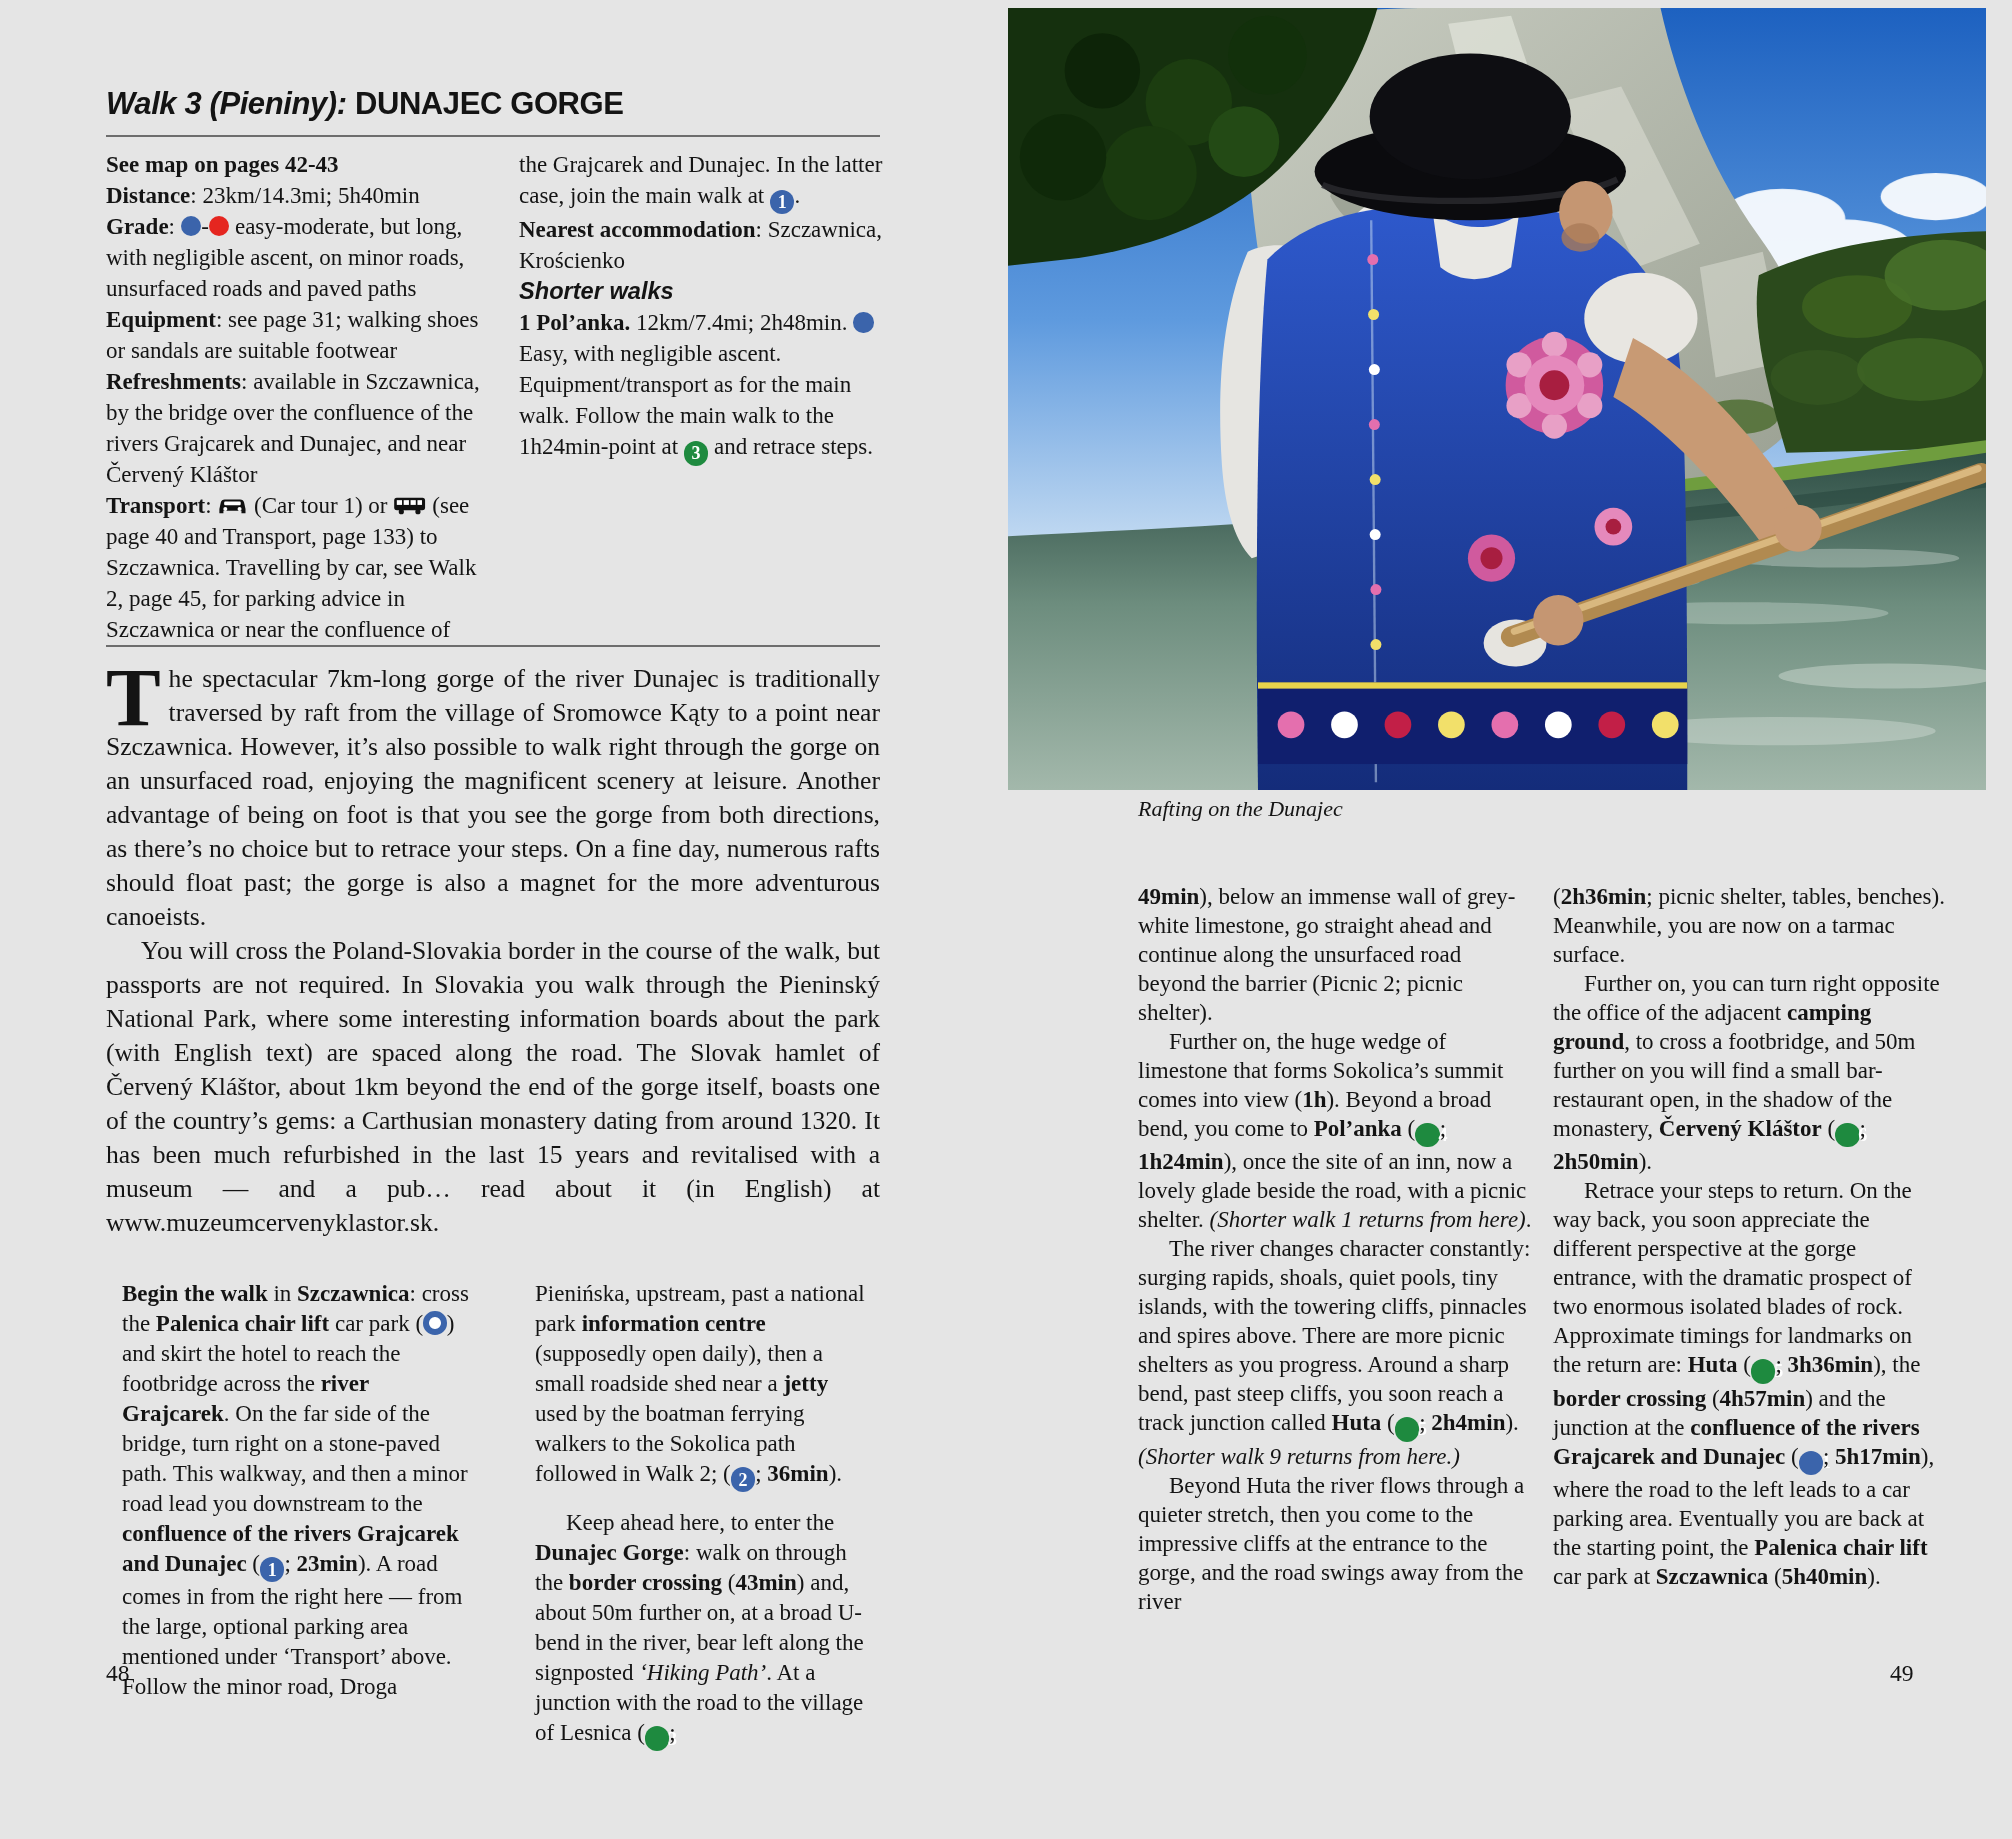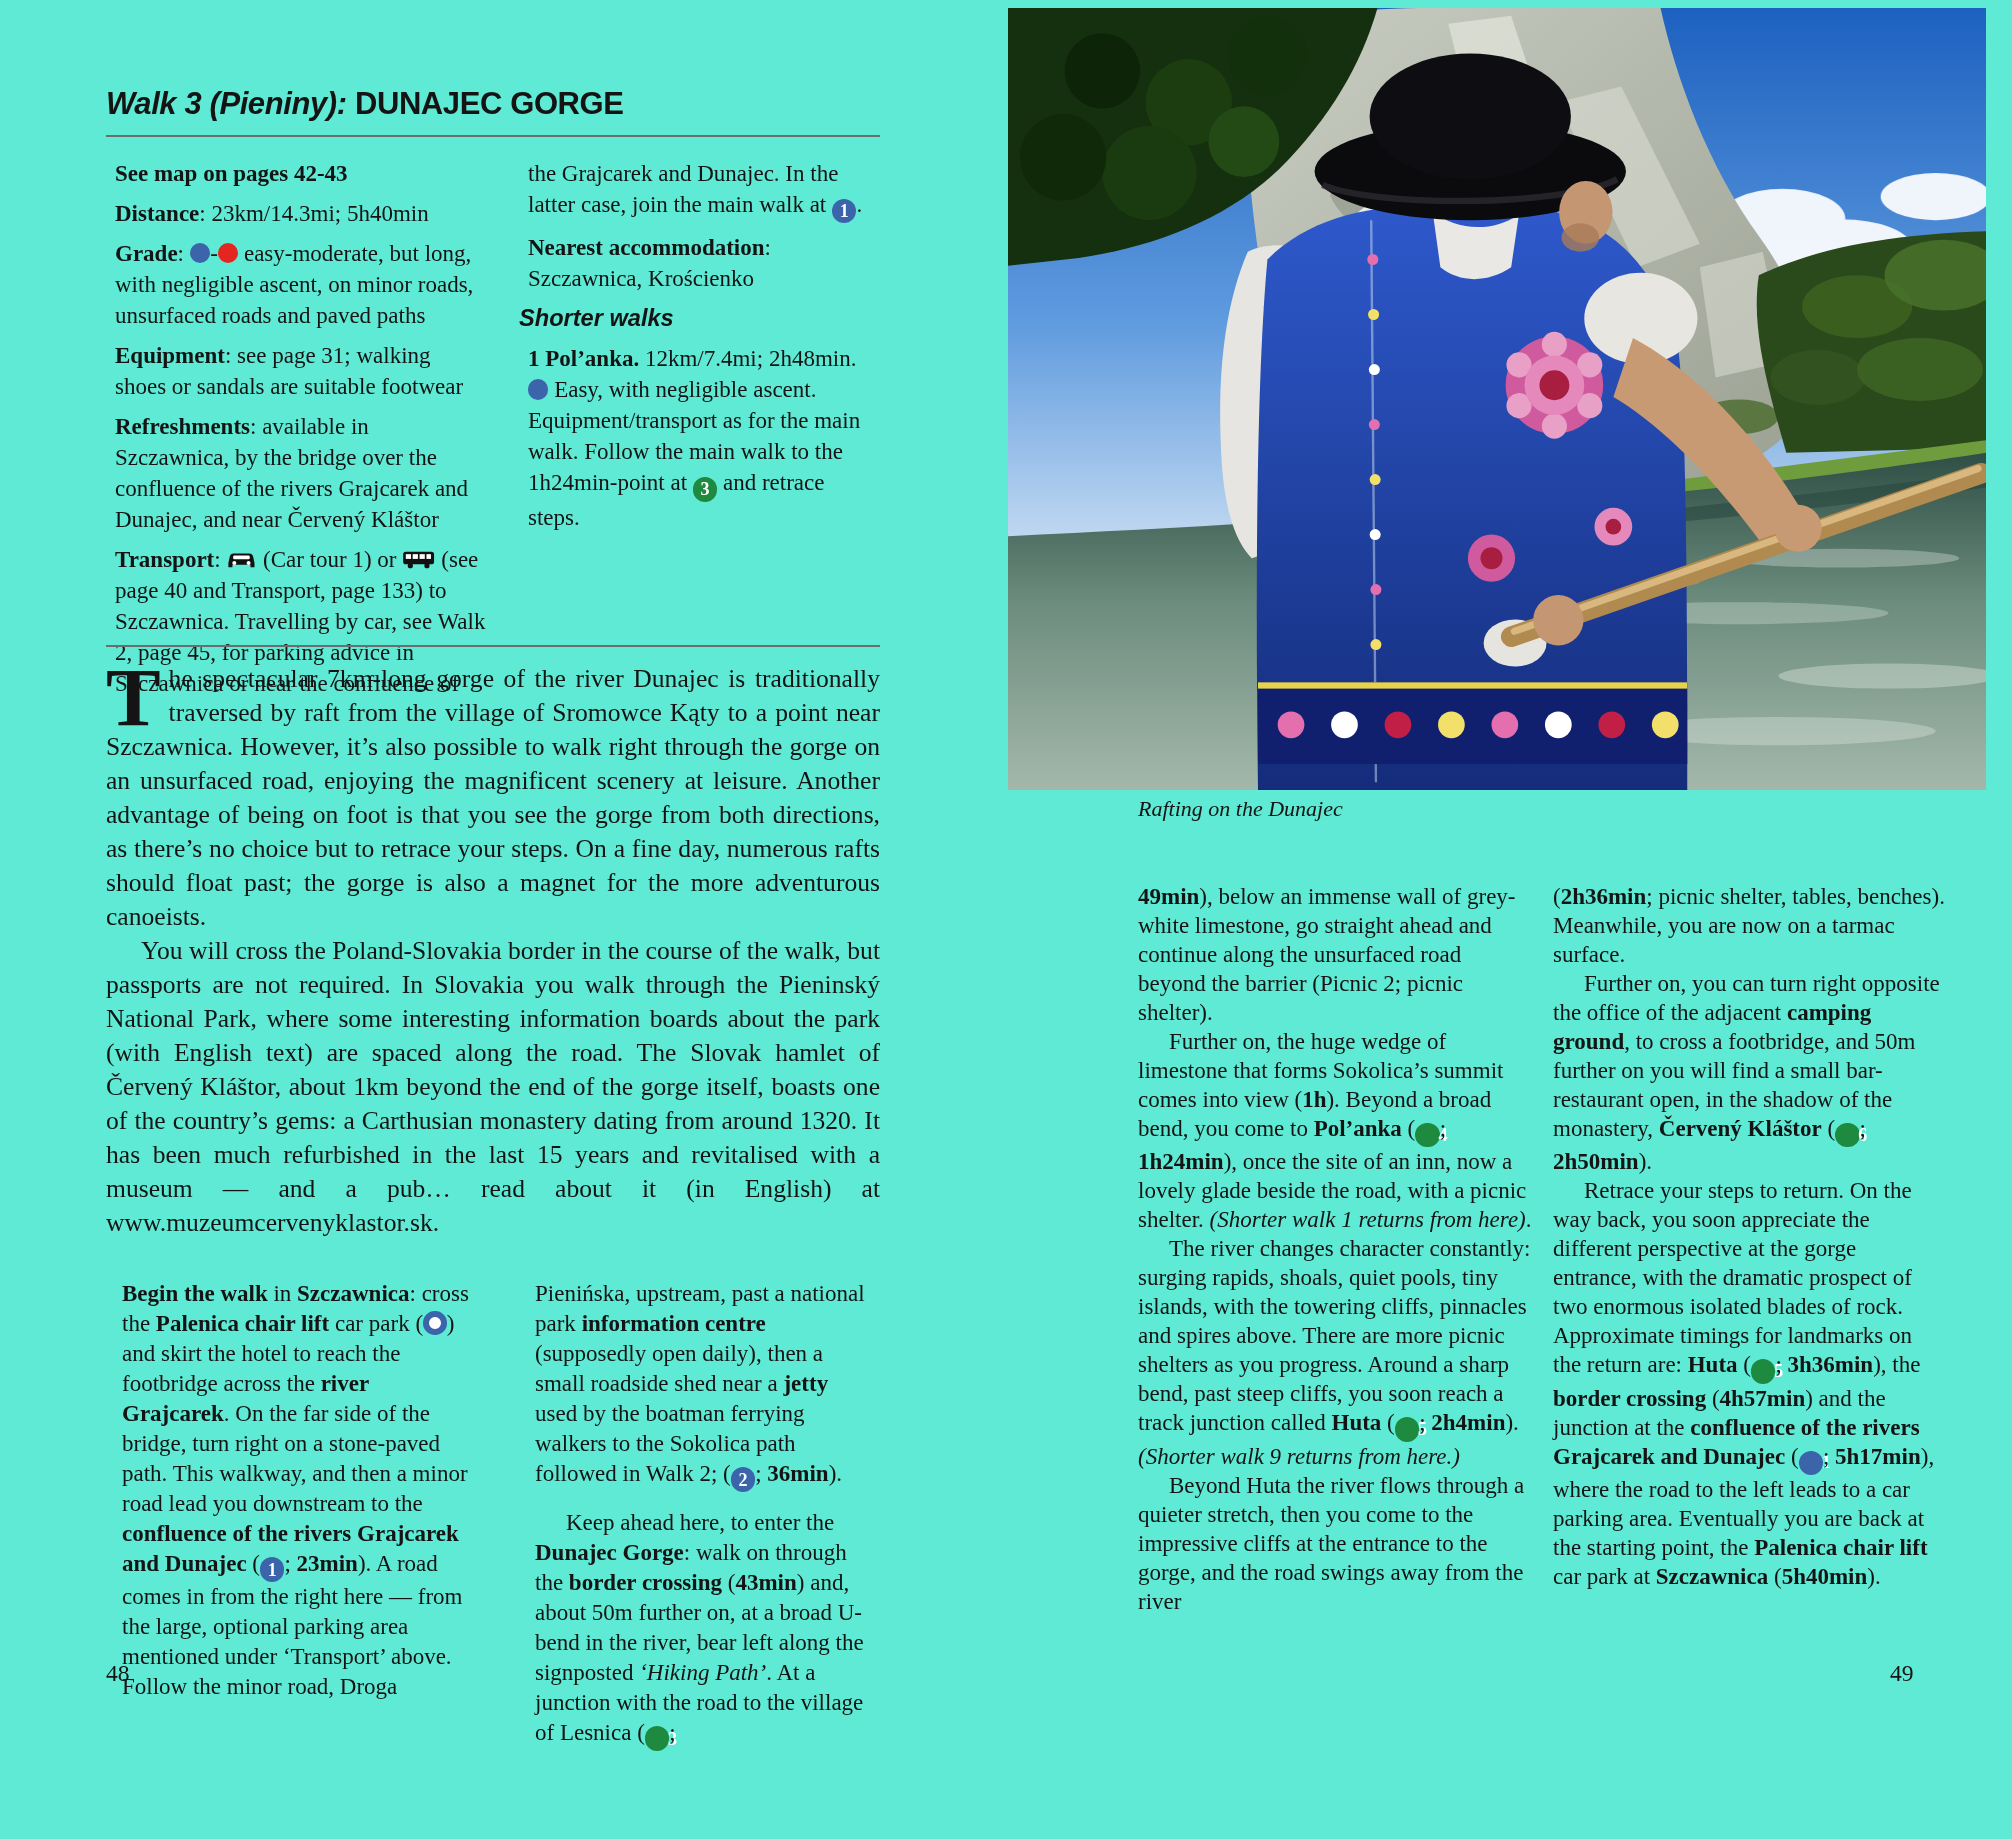--- a/index.html
+++ b/index.html
@@ -1,27 +1,27 @@
 <!DOCTYPE html>
 <html style="--blue: #3b64ab; --green: #1e8a3f; --red: #e52620;font-size:12.6px"><head>
 <meta charset="utf-8">
 <style>
   html,body{margin:0;padding:0}
   body{width:2013px;background:#ffffff;font-family:"Liberation Serif",serif;color:#141414;
        -webkit-font-smoothing:antialiased}
-  .canvas{position:relative;width:2013px;height:1840px;background:#5eead4;overflow:hidden}
+  .canvas{position:relative;width:2013px;height:1840px;background:#e5e5e5;overflow:hidden}
   .abs{position:absolute}
   b{font-weight:bold}
   
   .title{left:106px;top:86px;font-family:"Liberation Sans",sans-serif;font-weight:bold;
          font-size:31px;letter-spacing:-0.4px;white-space:nowrap}
   .title .t1{font-style:italic}
   .rule{left:106px;width:774px;height:1.6px;background:#6d6d6d}
   .infobox-col{top:149px;font-size:23px;line-height:31px}
-  .infobox-col p{margin:9px}
+  .infobox-col p{margin:0}
   #ib1{left:106px;width:390px}
   #ib2{left:519px;width:365px}
   .sw-head{font-family:"Liberation Sans",sans-serif;font-weight:bold;font-style:italic;font-size:23.6px}
   .intro{left:106px;top:662px;width:774px;font-size:25.6px;line-height:34px;text-align:justify}
   .intro p{margin:0}
   .intro .p2{text-indent:35px}
   .dropcap{float:left;font-size:82px;line-height:64px;font-weight:bold;margin:3.9px 7.9px 0 0}
   .walkcol{top:1263px;font-size:23px;line-height:30px}
   .walkcol p{margin:16px}
   .walkcol p:not(:first-child){text-indent:31px}

